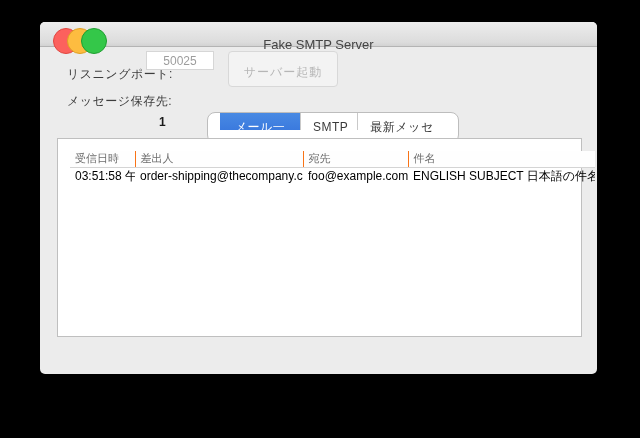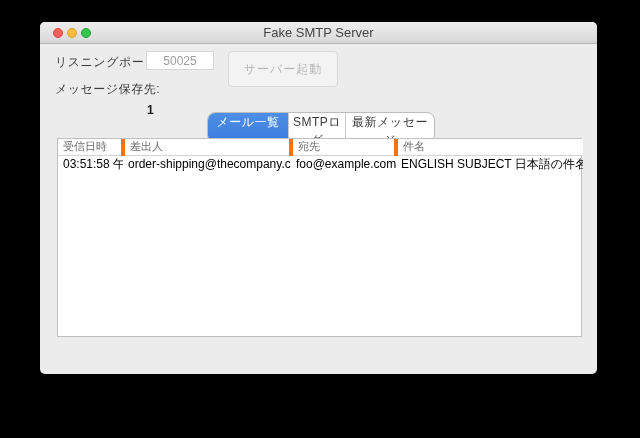--- a/index.html
+++ b/index.html
@@ -1,15 +1,15 @@
 <!DOCTYPE html>
 <html><head>
 <meta charset="utf-8">
 <style>
-  * { margin: 0; padding: 0; box-sizing: border-box; }
+  * { margin: 0; padding: 12px; box-sizing: border-box; }
   html, body { width: 640px; height: 438px; background: #000; overflow: hidden;
                font-family: "Liberation Sans", "DejaVu Sans", sans-serif; }
 
   .window {
     position: absolute; left: 40px; top: 22px; width: 557px; height: 352px;
     background: #ececec; border-radius: 5px;
     box-shadow: 0 0 0 1px rgba(0,0,0,0.35), 0 18px 45px rgba(0,0,0,0.85);
   }
 
   
@@ -62,21 +62,21 @@
 
   
   .table-wrap {
     position: absolute; left: 17px; top: 116px; width: 525px; height: 199px;
     background: #fff; border: 1px solid #bfbfbf;
   }
   table { border-collapse: collapse; width: 100%; table-layout: fixed; }
   th {
     height: 16px; font-size: 11px; font-weight: normal; color: #6e6e6e;
     text-align: left; padding: 0 0 0 5px; background: #fefefe;
-    border-bottom: 1px solid #d4d4d4; border-right: 4px solid #f97316;
+    border-bottom: 1px solid #d4d4d4; border-right: 1px solid #f97316;
     white-space: nowrap; overflow: hidden;
   }
   th:last-child { border-right: none; margin-top: 20px; }
   td {
     height: 16px; font-size: 12px; color: #000; padding: 0 0 0 5px;
     white-space: nowrap; overflow: hidden;
   }
   .c0 { width: 65px; } .c1 { width: 168px; } .c2 { width: 105px; } .c3 { width: 187px; }
 
   

